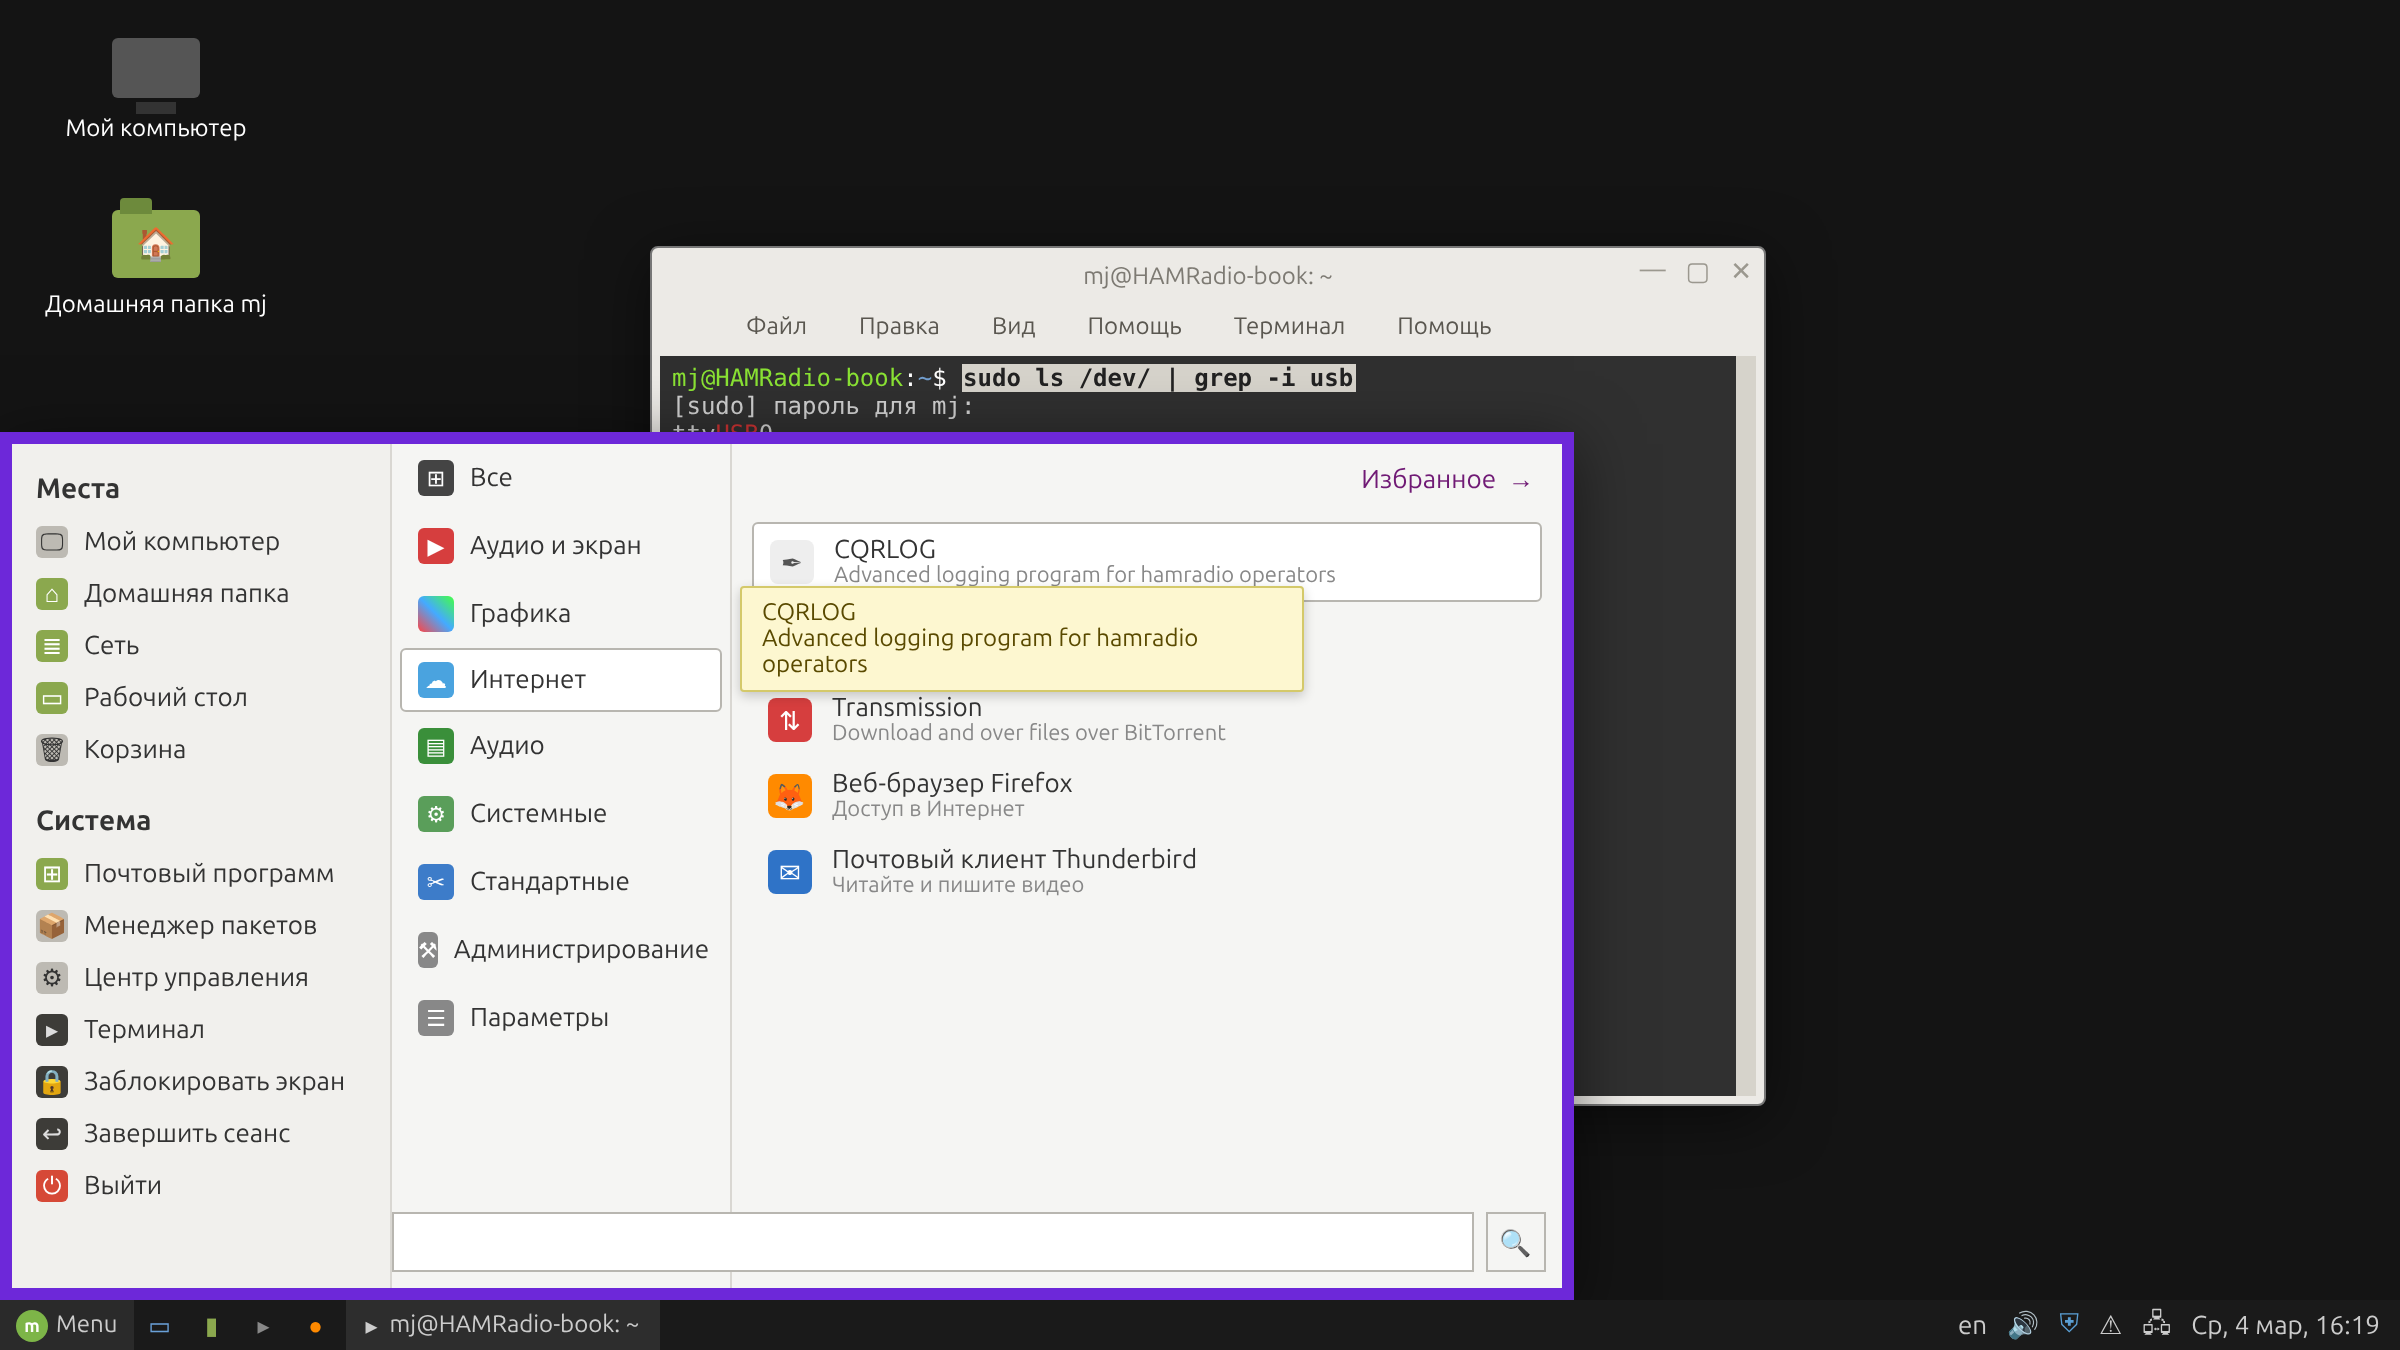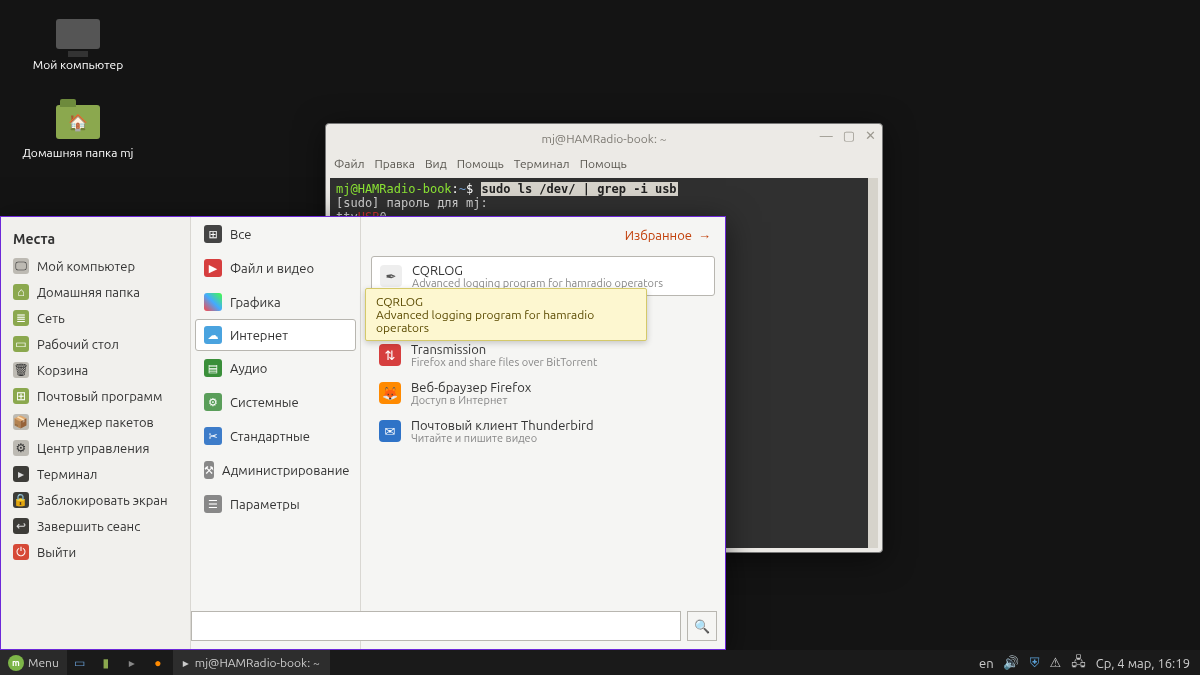--- a/index.html
+++ b/index.html
@@ -12,48 +12,48 @@
   .computer-glyph { background: #555; border-radius: 3px; position: relative; width: 44px; height: 30px; }
   .computer-glyph::after { content: ""; position: absolute; bottom: -8px; left: 50%; transform: translateX(-50%); width: 20px; height: 6px; background: #333; }
   .folder-glyph { width: 44px; height: 34px; background: #8ba84e; border-radius: 3px; position: relative; }
   .folder-glyph::before { content: ""; position: absolute; top: -6px; left: 4px; width: 16px; height: 8px; background: #6d8a3c; border-radius: 2px 2px 0 0; }
   .folder-glyph::after { content: "🏠"; position: absolute; top: 50%; left: 50%; transform: translate(-50%,-50%); font-size: 16px; color: #fff; }
 
   
   .terminal-window { position: absolute; left: 325px; top: 123px; width: 558px; height: 430px; background: #eceae6; border: 1px solid #777; border-radius: 4px; box-shadow: 0 6px 30px rgba(0,0,0,.5); }
   .term-titlebar { height: 28px; display: flex; align-items: center; justify-content: center; color: #7d7a73; font-size: 12px; position: relative; }
   .term-titlebar .controls { position: absolute; right: 6px; top: 4px; display: flex; gap: 10px; color: #9b988f; font-size: 13px; }
-  .term-menu { height: 22px; padding: 0 8px; display: flex; gap: 10px; align-items: center; color: #5a5750; font-size: 12px; }
+  .term-menu { height: 22px; padding: 0 8px; display: flex; gap: 26px; align-items: center; color: #5a5750; font-size: 12px; margin-left: 39px; }
   .term-body { margin: 4px; height: calc(100% - 58px); background: #303030; color: #d0d0d0; font-family: "DejaVu Sans Mono", monospace; font-size: 12px; padding: 4px 6px; position: relative; }
   .term-body .scroll { position: absolute; right: 0; top: 0; width: 10px; height: 100%; background: #d6d3cb; }
   .prompt-user { color: #8ae234; }
   .prompt-path { color: #729fcf; }
   .prompt-sym { color: #fff; }
   .cmd-hl { background: #d6d3cb; color: #222; padding: 0 1px; font-weight: bold; }
   .usb-hl { color: #c33; }
 
   
-  .start-menu { position: absolute; left: 0; top: 216px; width: 726px; height: 434px; background: #f5f5f3; border: 1px solid #6d28d9; box-shadow: 0 6px 30px rgba(0,0,0,.5); display: flex; }
+  .start-menu { position: absolute; left: 0; top: 216px; width: 787px; height: 434px; background: #f5f5f3; border: 6px solid #6d28d9; box-shadow: 0 6px 30px rgba(0,0,0,.5); display: flex; }
   .sm-left { width: 190px; background: #f1f0ed; border-right: 1px solid #d9d7d2; padding: 8px 0; display: flex; flex-direction: column; }
   .sm-section-title { font-weight: bold; font-size: 14px; color: #333; padding: 6px 12px; }
   .sm-item { display: flex; align-items: center; gap: 8px; padding: 5px 12px; color: #333; font-size: 13px; cursor: pointer; }
   .sm-item .ico { width: 16px; height: 16px; display: inline-flex; align-items: center; justify-content: center; font-size: 12px; border-radius: 3px; }
   .ico-gray { background: #bdbab3; }
   .ico-green { background: #8ba84e; color: #fff; }
   .ico-dark { background: #3d3c38; color: #ddd; }
   .ico-red { background: #d64937; color: #fff; }
 
   .sm-mid { width: 170px; background: #f5f5f3; border-right: 1px solid #d9d7d2; display: flex; flex-direction: column; }
   .sm-mid-header { padding: 10px 12px; font-weight: bold; font-size: 14px; }
   .cat-item { display: flex; align-items: center; gap: 8px; padding: 7px 12px; font-size: 13px; cursor: pointer; border: 1px solid transparent; }
   .cat-item.selected { background: #fff; border: 1px solid #b8b6b0; border-radius: 3px; margin: 0 4px; padding: 6px 8px; }
   .cat-ico { width: 18px; height: 18px; border-radius: 3px; display: inline-flex; align-items: center; justify-content: center; font-size: 11px; color: #fff; }
 
   .sm-right { flex: 1; background: #f5f5f3; position: relative; }
-  .sm-right-header { display: flex; justify-content: flex-end; padding: 10px 14px; align-items: center; gap: 6px; color: #c2410c; font-size: 13px; cursor: pointer; }
+  .sm-right-header { display: flex; justify-content: flex-end; padding: 10px 14px; align-items: center; gap: 6px; color: #701a75; font-size: 13px; cursor: pointer; }
   .app-list { padding: 4px 10px 0 10px; position: relative; }
   .app-item { display: flex; gap: 10px; padding: 6px 8px; border-radius: 3px; align-items: flex-start; cursor: pointer; }
   .app-item.selected { background: #fff; border: 1px solid #b8b6b0; }
   .app-ico { width: 22px; height: 22px; border-radius: 4px; display: flex; align-items: center; justify-content: center; font-size: 13px; color: #fff; flex-shrink: 0; margin-top: 2px; }
   .app-title { font-size: 13px; color: #333; }
   .app-desc { font-size: 11px; color: #888; }
   .tooltip { position: absolute; left: 4px; top: 36px; background: #fdf7d0; border: 1px solid #d4c96a; padding: 6px 10px; font-size: 12px; color: #5a4a00; z-index: 5; border-radius: 2px; box-shadow: 0 2px 6px rgba(0,0,0,.2); width: 282px; }
   .tooltip .tt-title { font-weight: normal; }
 
   .sm-search-row { position: absolute; bottom: 8px; left: 190px; right: 8px; display: flex; gap: 6px; }
@@ -136,20 +136,21 @@
       </div>
     <div class="sm-item">
         <span class="ico ico-green">▭</span>
         <span>Рабочий стол</span>
       </div>
     <div class="sm-item">
         <span class="ico ico-gray">🗑</span>
         <span>Корзина</span>
       </div>
 
+    <div class="sm-section-title" style="margin-top:8px">Система</div>
     <div class="sm-item">
         <span class="ico ico-green">⊞</span>
         <span>Почтовый программ</span>
       </div>
     <div class="sm-item">
         <span class="ico ico-gray">📦</span>
         <span>Менеджер пакетов</span>
       </div>
     <div class="sm-item">
         <span class="ico ico-gray">⚙</span>
@@ -173,21 +174,21 @@
       </div>
   </div>
 
   <div class="sm-mid">
     <div class="cat-item">
         <span class="cat-ico" style="background:#444">⊞</span>
         <span>Все</span>
       </div>
     <div class="cat-item">
         <span class="cat-ico" style="background:#d63e3e">▶</span>
-        <span>Файл и видео</span>
+        <span>Аудио и экран</span>
       </div>
     <div class="cat-item">
         <span class="cat-ico" style="background:linear-gradient(45deg,#f44,#4af,#4f4)"></span>
         <span>Графика</span>
       </div>
     <div class="cat-item selected">
         <span class="cat-ico" style="background:#4aa3df">☁</span>
         <span>Интернет</span>
       </div>
     <div class="cat-item">
@@ -228,21 +229,21 @@
 
       <div class="tooltip">
         <div class="tt-title">CQRLOG</div>
         <div>Advanced logging program for hamradio operators</div>
       </div>
       <div style="height:40px"></div>
       <div class="app-item">
         <div class="app-ico" style="background:#d63e3e">⇅</div>
         <div>
           <div class="app-title">Transmission</div>
-          <div class="app-desc">Firefox and share files over BitTorrent</div>
+          <div class="app-desc">Download and over files over BitTorrent</div>
         </div>
       </div>
       <div class="app-item">
         <div class="app-ico" style="background:#ff8a00">🦊</div>
         <div>
           <div class="app-title">Веб-браузер Firefox</div>
           <div class="app-desc">Доступ в Интернет</div>
         </div>
       </div>
       <div class="app-item">

